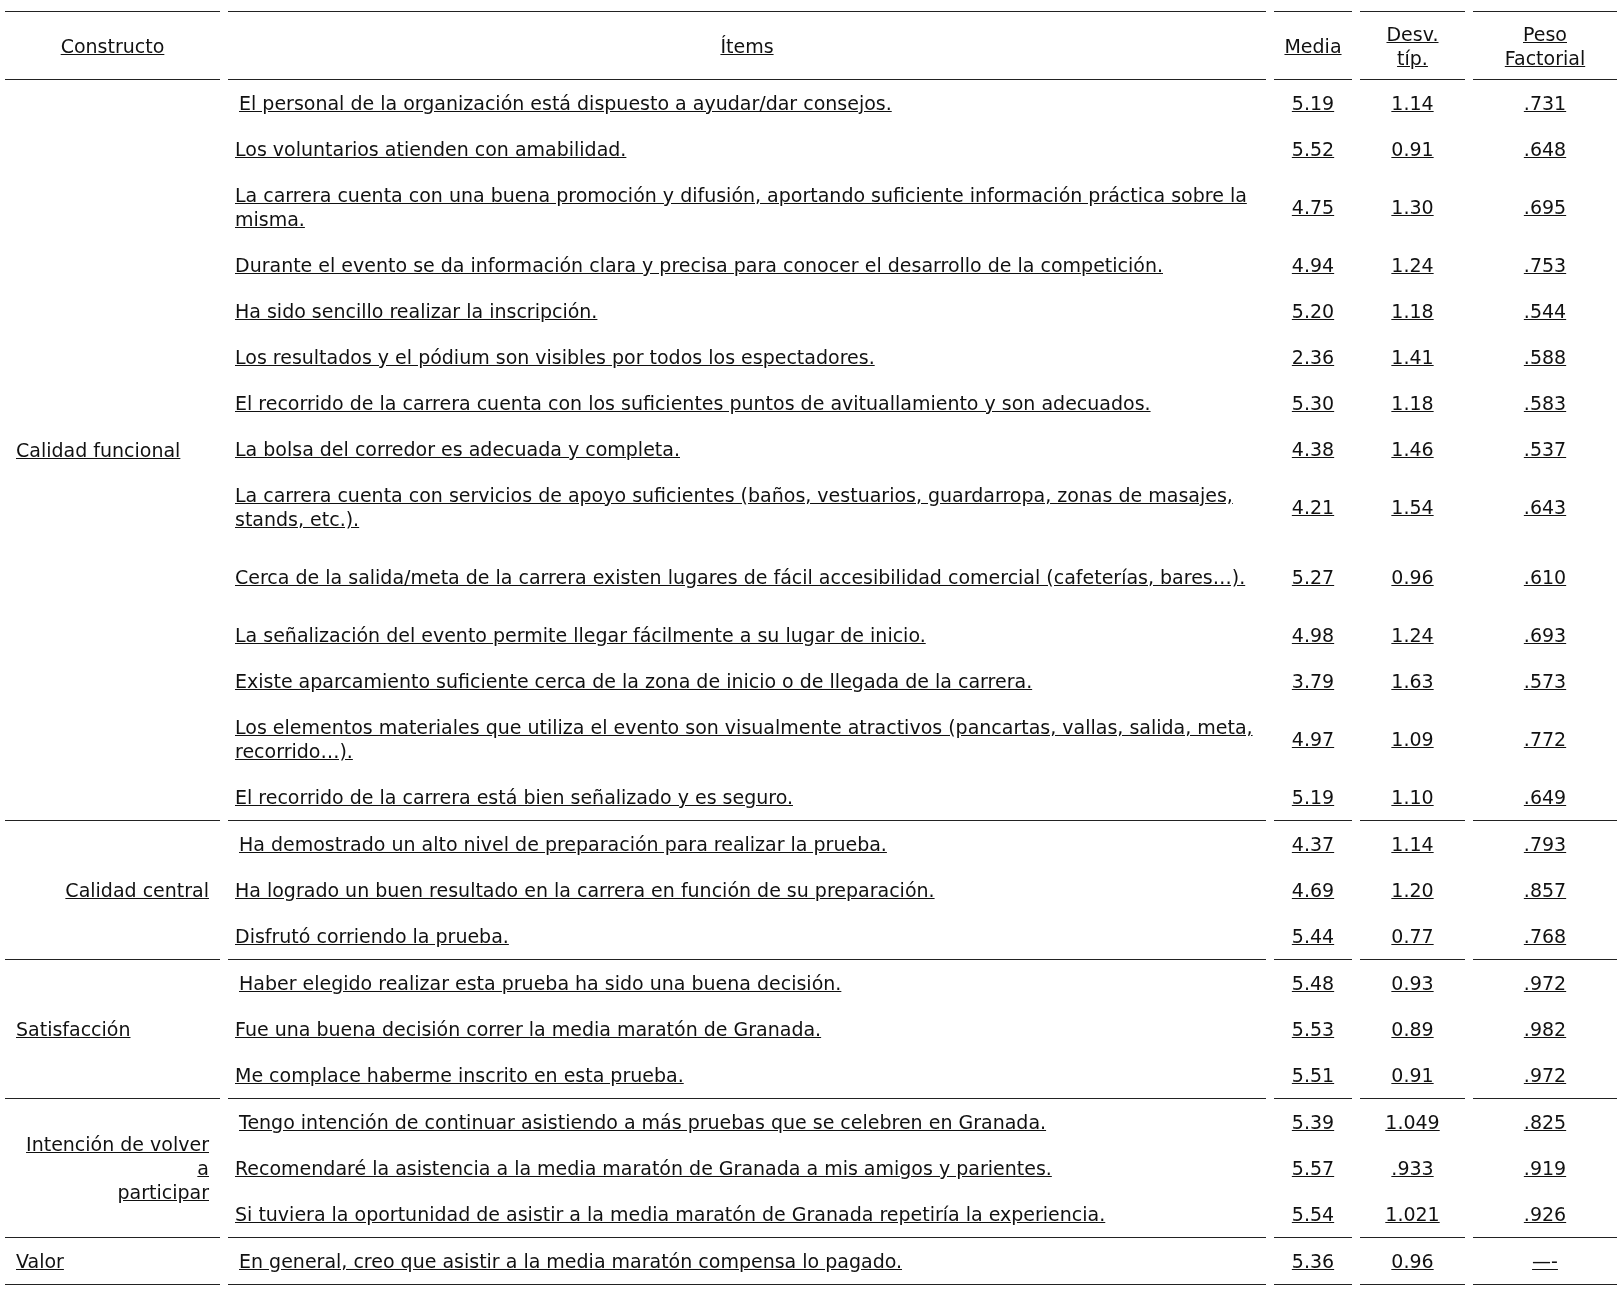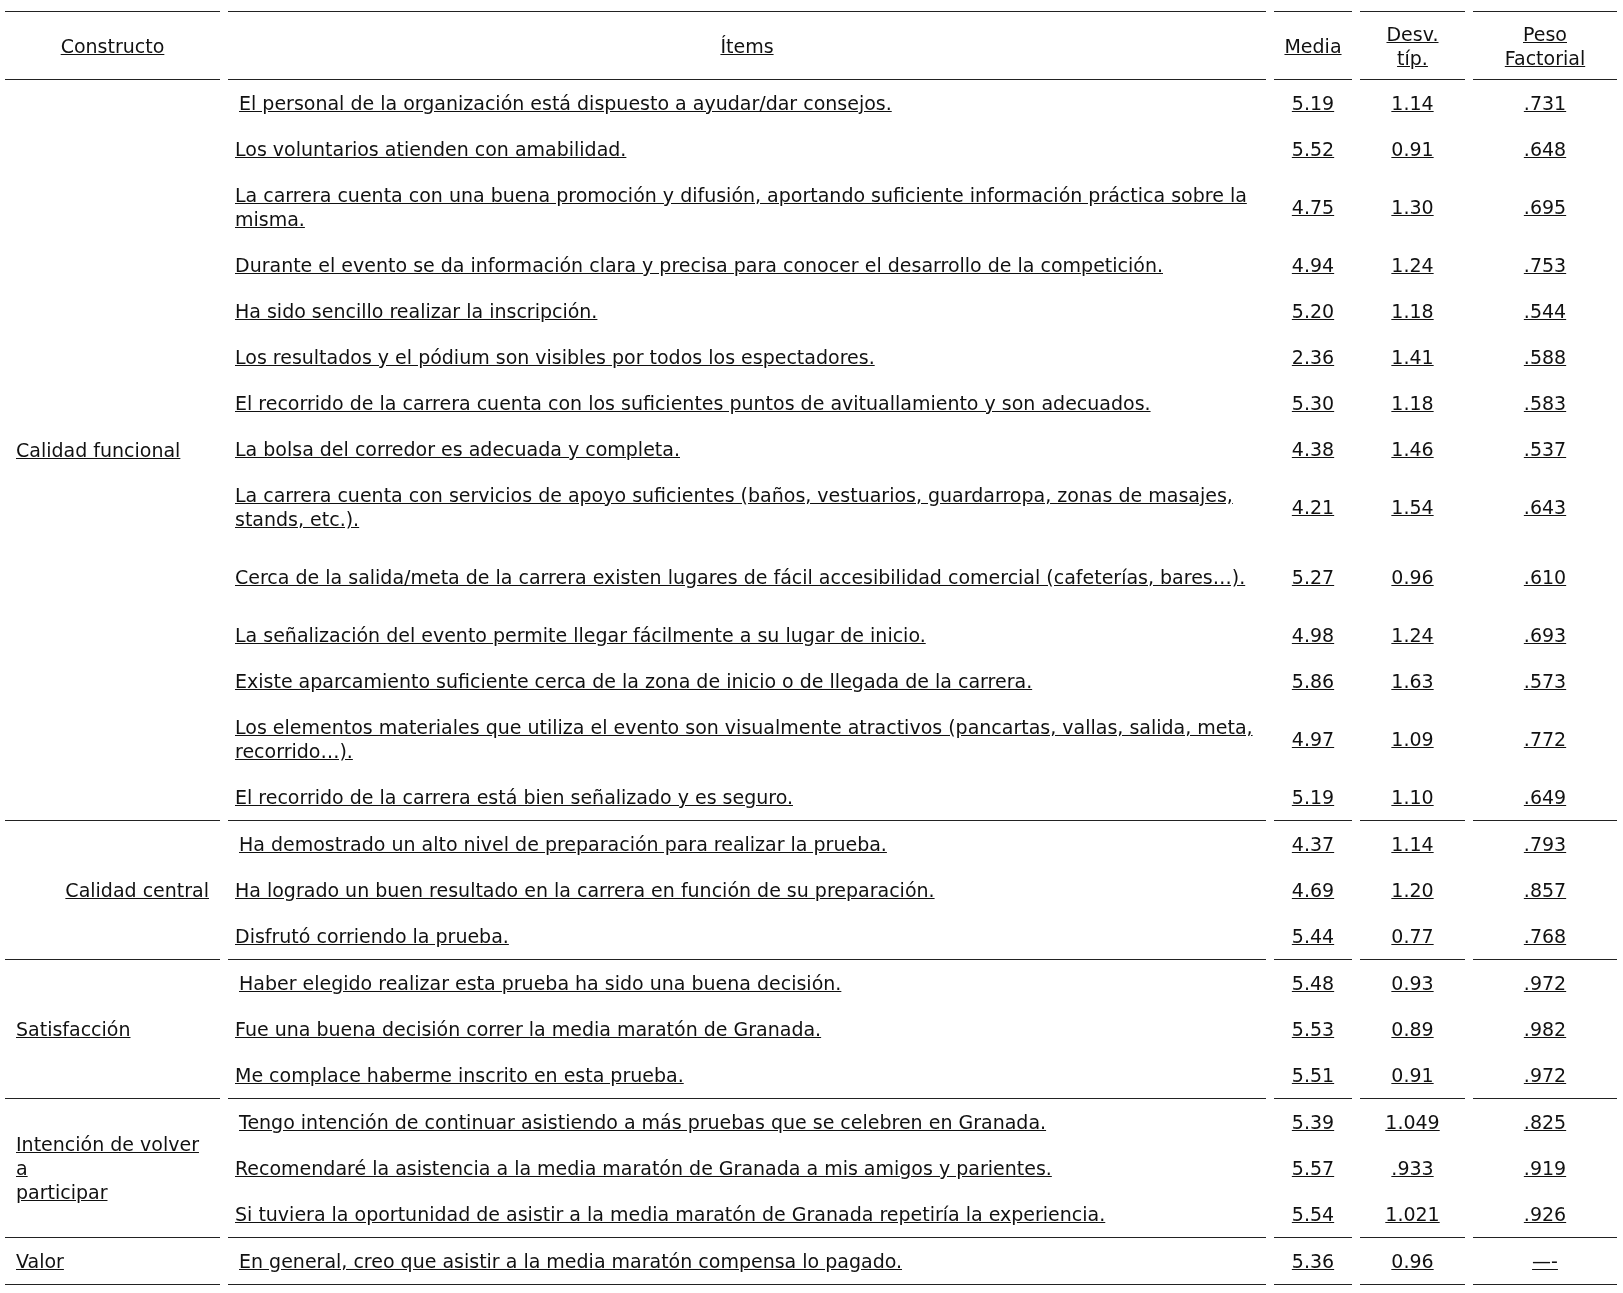--- a/index.html
+++ b/index.html
@@ -120,21 +120,21 @@
         <td class="num">.610</td>
       </tr>
       <tr class="r1">
         <td>La señalización del evento permite llegar fácilmente a su lugar de inicio.</td>
         <td class="num">4.98</td>
         <td class="num">1.24</td>
         <td class="num">.693</td>
       </tr>
       <tr class="r1">
         <td>Existe aparcamiento suficiente cerca de la zona de inicio o de llegada de la carrera.</td>
-        <td class="num">5.86</td>
+        <td class="num">3.79</td>
         <td class="num">1.63</td>
         <td class="num">.573</td>
       </tr>
       <tr class="r2">
         <td>Los elementos materiales que utiliza el evento son visualmente atractivos (pancartas, vallas, salida, meta, recorrido…).</td>
         <td class="num">4.97</td>
         <td class="num">1.09</td>
         <td class="num">.772</td>
       </tr>
       <tr class="r1 group-end">
@@ -175,21 +175,21 @@
         <td class="num">0.89</td>
         <td class="num">.982</td>
       </tr>
       <tr class="r1 group-end">
         <td>Me complace haberme inscrito en esta prueba.</td>
         <td class="num">5.51</td>
         <td class="num">0.91</td>
         <td class="num">.972</td>
       </tr>
       <tr class="r1">
-        <td class="construct" rowspan="3" style="white-space: pre-line; border-bottom: 1.5px solid rgb(34, 34, 34);">Intención de volver
+        <td class="construct" rowspan="3" style="white-space: pre-line; border-bottom: 1.5px solid rgb(34, 34, 34); text-align: right;">Intención de volver
 a
 participar</td>
         <td>Tengo intención de continuar asistiendo a más pruebas que se celebren en Granada.</td>
         <td class="num">5.39</td>
         <td class="num">1.049</td>
         <td class="num">.825</td>
       </tr>
       <tr class="r1">
         <td>Recomendaré la asistencia a la media maratón de Granada a mis amigos y parientes.</td>
         <td class="num">5.57</td>

